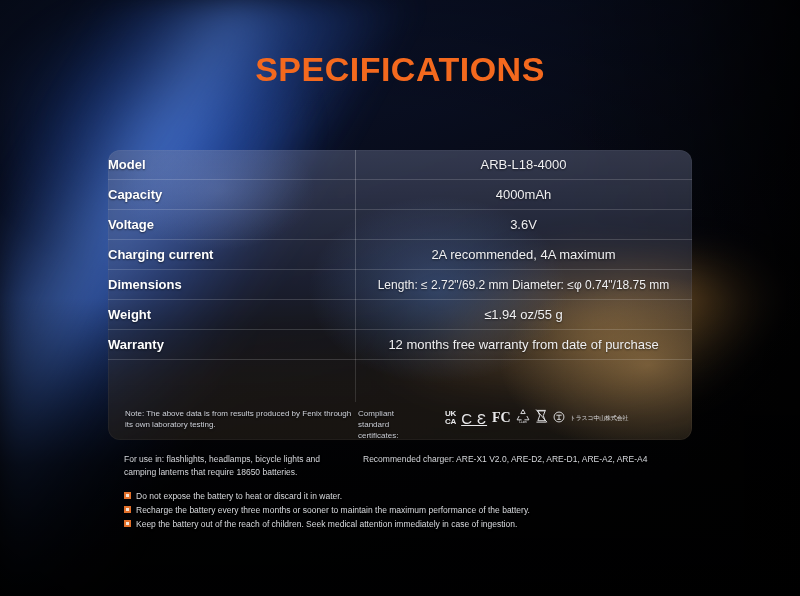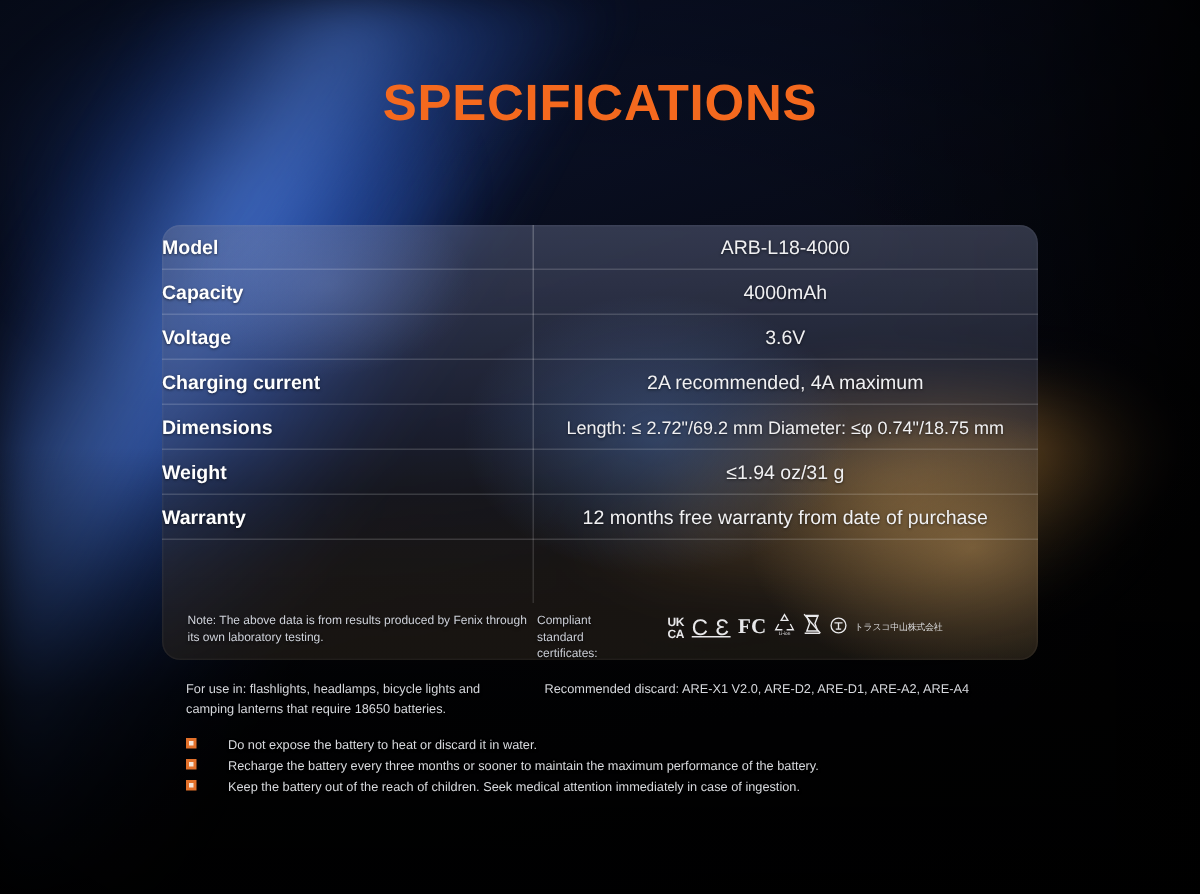--- a/index.html
+++ b/index.html
@@ -229,21 +229,21 @@
   }
   .notes-head {
     color: #e2702a;
     font-size: 8.5px;
     line-height: 13px;
     margin-bottom: 2px;
   }
   .note-item {
     display: flex;
     align-items: flex-start;
-    gap: 21px;
+    gap: 5px;
     margin-bottom: 2px;
   }
   .note-bullet {
     width: 7px; height: 7px;
     margin-top: 2px;
     background: #e2702a;
     position: relative;
     flex: none;
   }
   .note-bullet::after {
@@ -298,21 +298,21 @@
       <div class="row">
         <div class="cell-label">Charging current</div>
         <div class="cell-value">2A recommended, 4A maximum</div>
       </div>
       <div class="row wide">
         <div class="cell-label">Dimensions</div>
         <div class="cell-value">Length: ≤ 2.72"/69.2 mm  Diameter: ≤φ 0.74"/18.75 mm</div>
       </div>
       <div class="row">
         <div class="cell-label">Weight</div>
-        <div class="cell-value">≤1.94 oz/31 g</div>
+        <div class="cell-value">≤1.94 oz/55 g</div>
       </div>
       <div class="row">
         <div class="cell-label">Warranty</div>
         <div class="cell-value">12 months free warranty from date of purchase</div>
       </div>
     </div>
 
     <div class="panel-foot">
       <div class="foot-note">Note: The above data is from results produced by Fenix through its own laboratory testing.</div>
       <div class="foot-cert">
@@ -353,21 +353,21 @@
             </svg>
           </span>
 
           <span class="jp-text">トラスコ中山株式会社</span>
         </div>
       </div>
     </div>
   </div>
 
   <div class="usage">For use in: flashlights, headlamps, bicycle lights and camping lanterns that require 18650 batteries.</div>
-  <div class="charger">Recommended discard: ARE-X1 V2.0, ARE-D2, ARE-D1, ARE-A2, ARE-A4</div>
+  <div class="charger">Recommended charger: ARE-X1 V2.0, ARE-D2, ARE-D1, ARE-A2, ARE-A4</div>
 
   <div class="notes">
 
     <div class="note-item">
       <span class="note-bullet"></span>
       <span class="note-text">Do not expose the battery to heat or discard it in water.</span>
     </div>
     <div class="note-item">
       <span class="note-bullet"></span>
       <span class="note-text">Recharge the battery every three months or sooner to maintain the maximum performance of the battery.</span>

